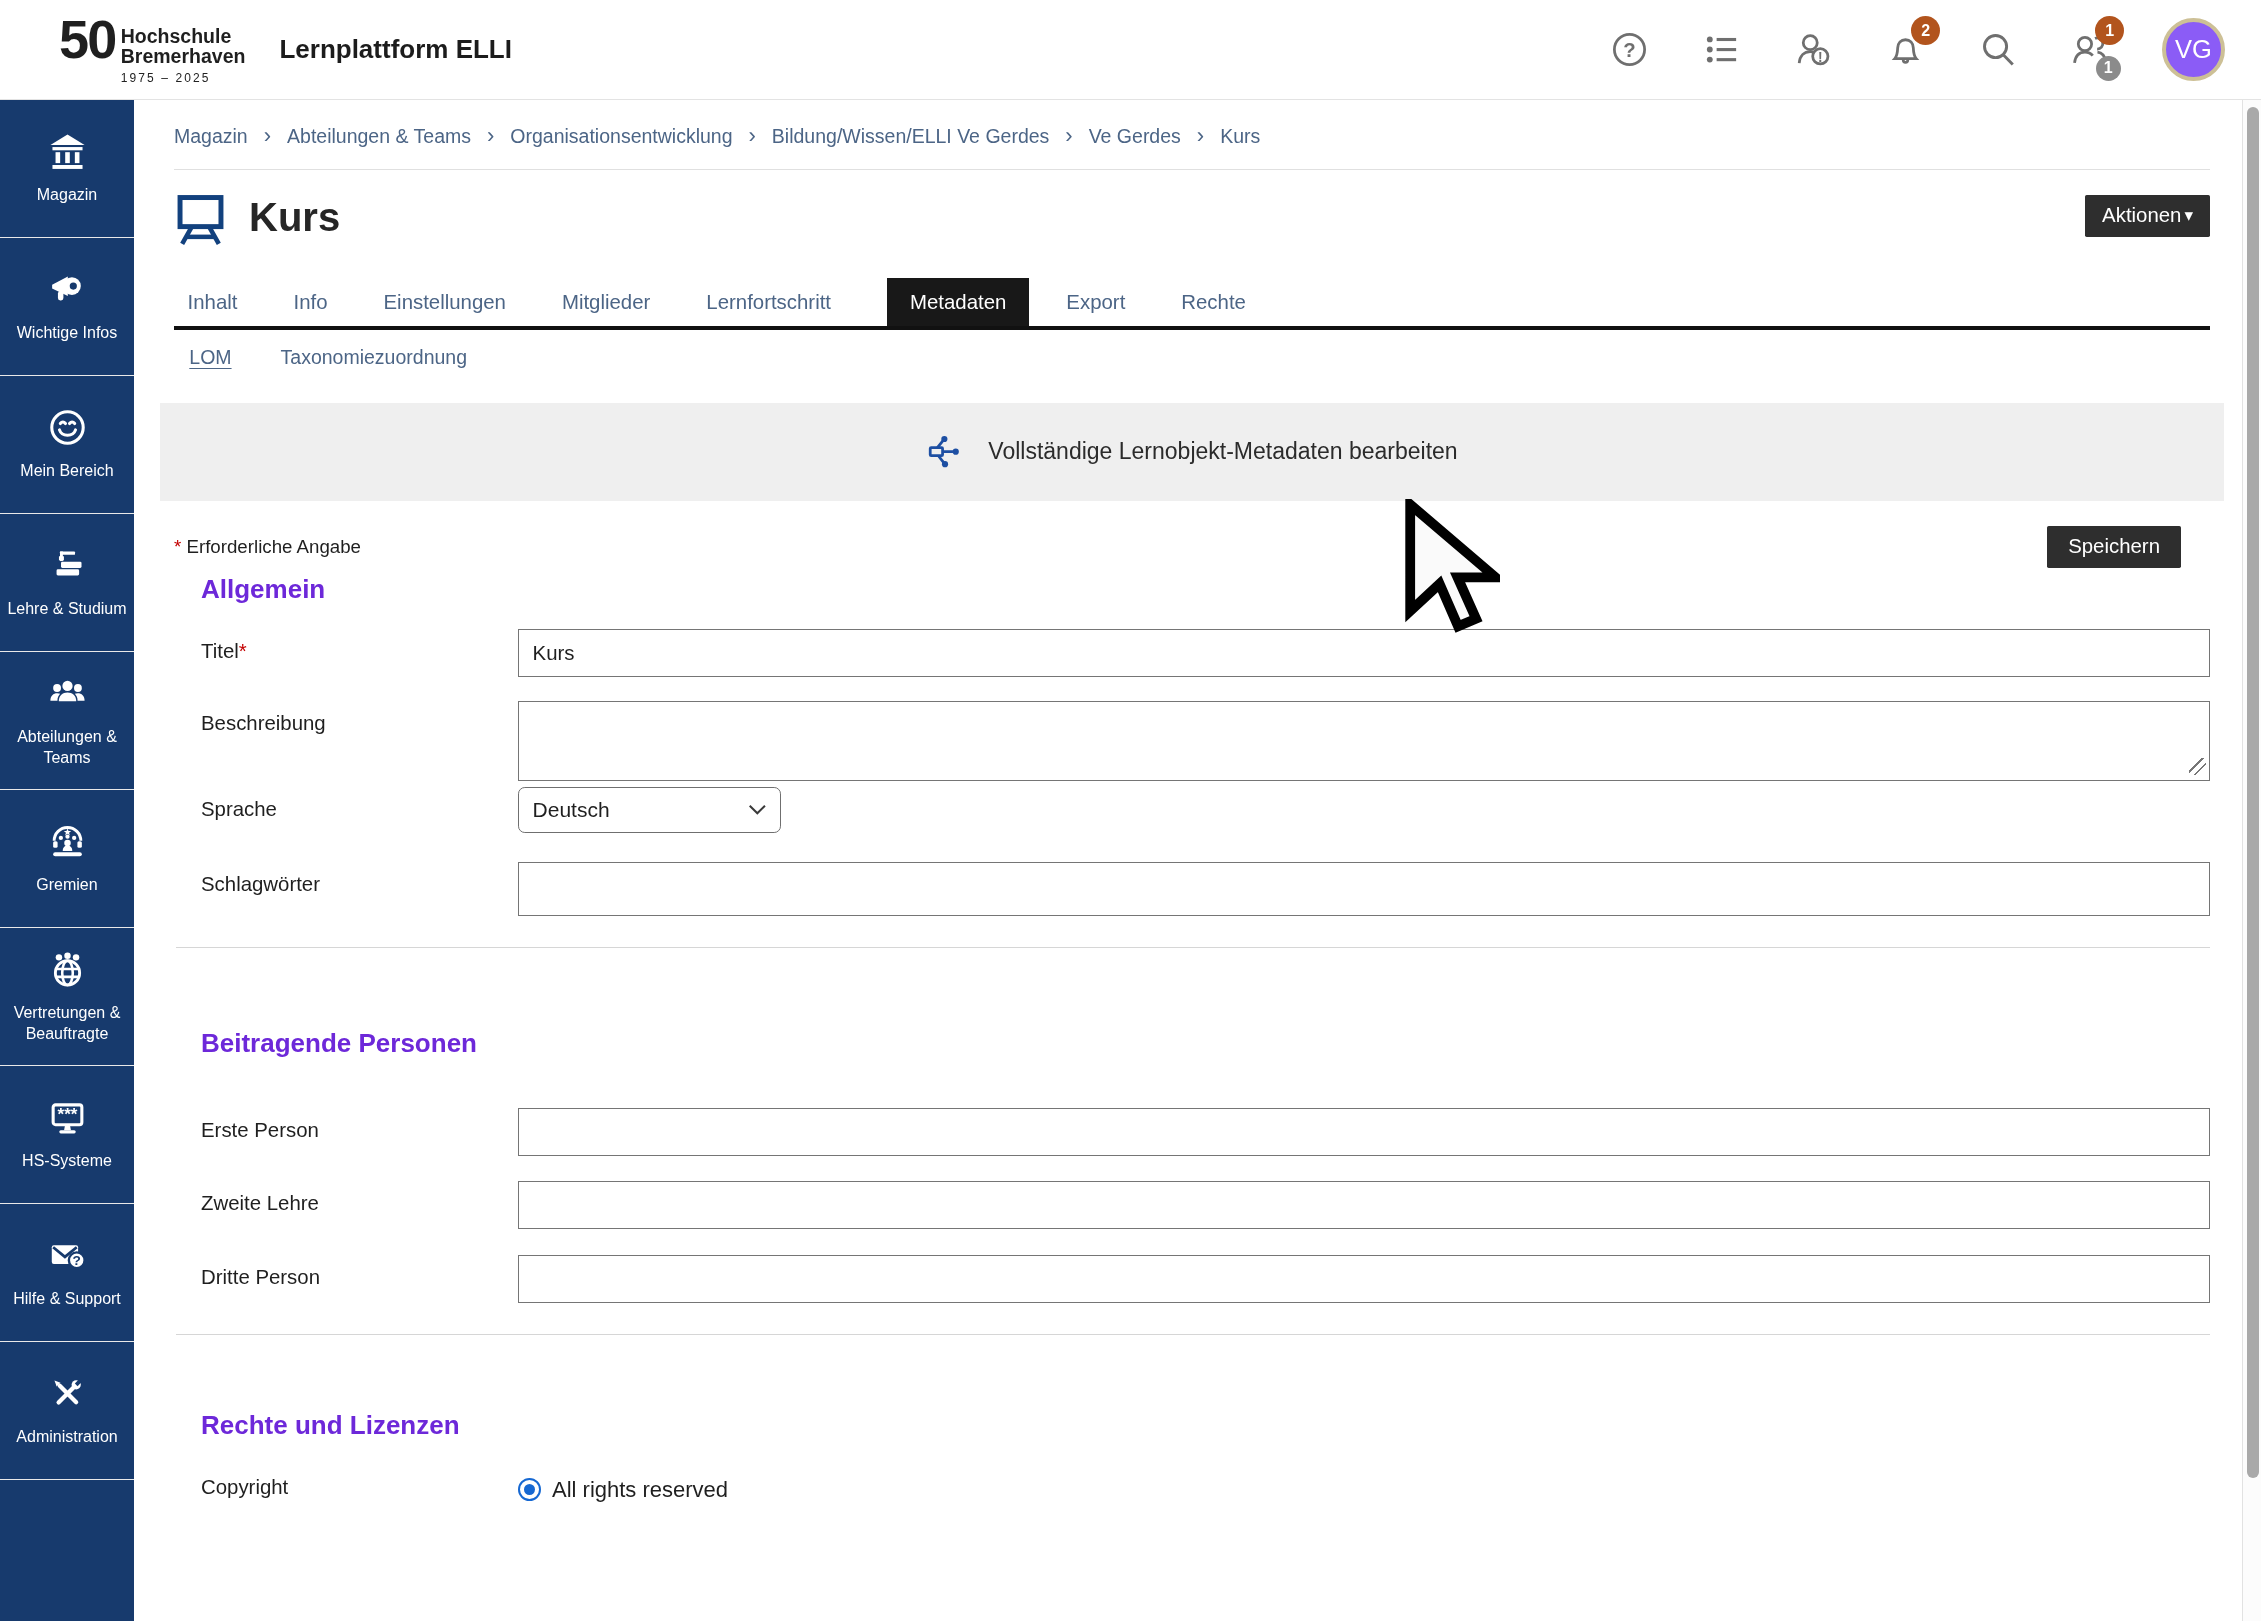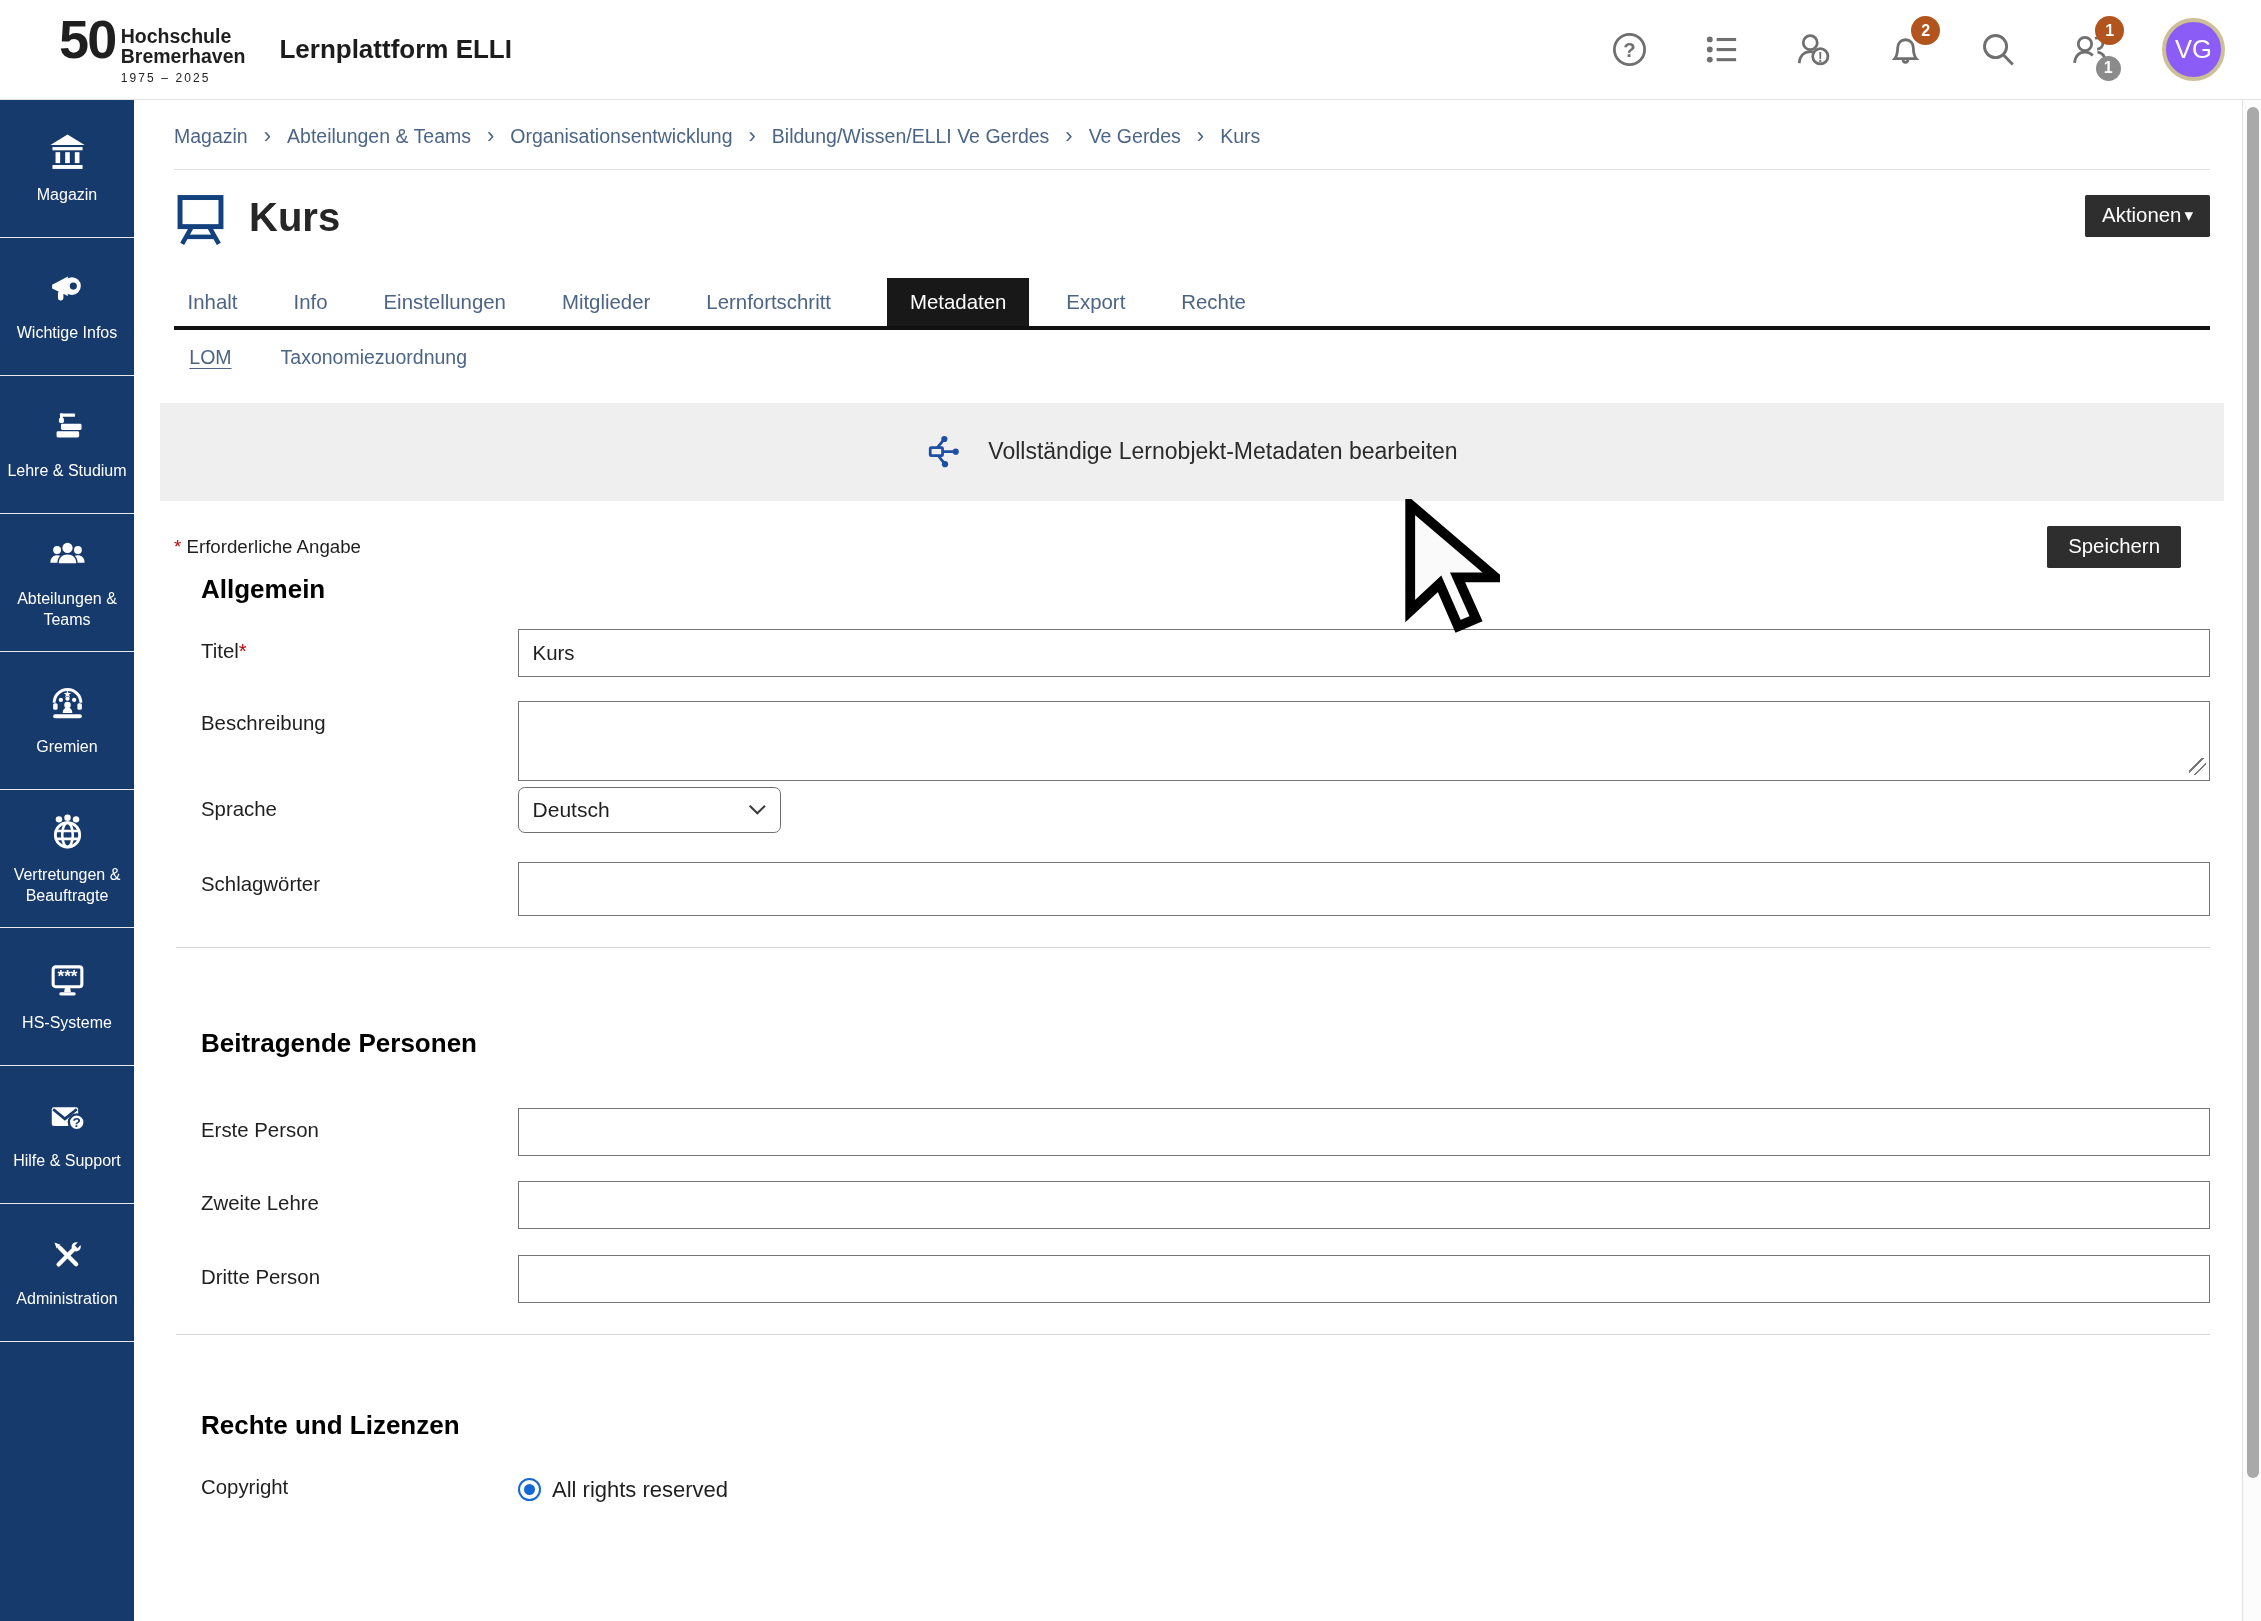--- a/index.html
+++ b/index.html
@@ -62,21 +62,21 @@
     justify-content:center; gap:23px; cursor:pointer; }
   .banner svg { width:39px; height:39px; }
   .banner-label { font-size:23px; color:#2b2b2b; }
 
   .req-row { display:flex; align-items:center; justify-content:space-between; margin-top:25.5px; }
   .required-note { font-size:18.7px; color:#1f1f1f; }
   .asterisk { color:#c40000; }
   .save-btn { background:#2e2e2e; color:#fff; font-size:20.4px; padding:9.3px 21px; border:none;
     border-radius:1.7px; cursor:pointer; margin-right:29px; font-family:inherit; }
 
-  .section-heading { font-size:26px; font-weight:bold; color:#000000; padding-left:27px; }
+  .section-heading { font-size:26px; font-weight:bold; color:#6d28d9; padding-left:27px; }
   .h-allgemein { margin-top:6.8px; }
   .h-beitragende { margin-top:80px; }
   .h-rechte { margin-top:75px; }
 
   .form-row { display:flex; align-items:flex-start; margin-top:24px; }
   .form-label { flex:0 0 344px; padding-left:27px; padding-top:11px; font-size:20.4px; color:#1f1f1f; }
   .form-control { flex:1; position:relative; }
   .text-input { width:100%; height:48px; border:1.7px solid #757575; border-radius:0; font-size:20.4px;
     padding:0 13.6px; font-family:inherit; background:#fff; color:#1f1f1f; }
   .text-input.tall { height:54px; }
@@ -194,20 +194,30 @@
       <svg viewBox="0 0 24 24" fill="#fff">
         <polygon points="3,9.2 12.2,4.4 12.2,15.8 3,11.4"></polygon>
         <circle cx="14.6" cy="10" r="5.2"></circle>
           <circle cx="15.4" cy="10" r="2.1" fill="#173a6d"></circle>
         <rect x="6.4" y="13" width="3.2" height="5.4" rx="1.4"></rect>
       </svg></span>
     <span class="side-label">Wichtige Infos</span>
   </div>
   <div class="side-item">
     <span>
+      <svg viewBox="0 0 24 24" fill="none" stroke="#fff" stroke-width="1.8" stroke-linecap="round">
+        <circle cx="12" cy="12" r="9.2"></circle>
+        <path d="M7.8 9.7q1.5-1.9 3 0"></path>
+          <path d="M13.2 9.7q1.5-1.9 3 0"></path>
+        <path d="M7.3 13.4a4.9 4.4 0 0 0 9.4 0"></path>
+      </svg></span>
+    <span class="side-label">Mein Bereich</span>
+  </div>
+  <div class="side-item">
+    <span>
       <svg viewBox="0 0 24 24" fill="#fff">
         <rect x="7.6" y="3.8" width="8.8" height="1.9" rx="0.5"></rect>
           <rect x="7.6" y="3.8" width="1.7" height="5.6"></rect>
         <rect x="7" y="6.6" width="2.9" height="2.4"></rect>
         <rect x="8.2" y="9.8" width="12" height="3.6" rx="0.8"></rect>
           <rect x="5.6" y="14.2" width="13.2" height="3.6" rx="0.8"></rect>
       </svg></span>
     <span class="side-label">Lehre &amp; Studium</span>
   </div>
   <div class="side-item">

